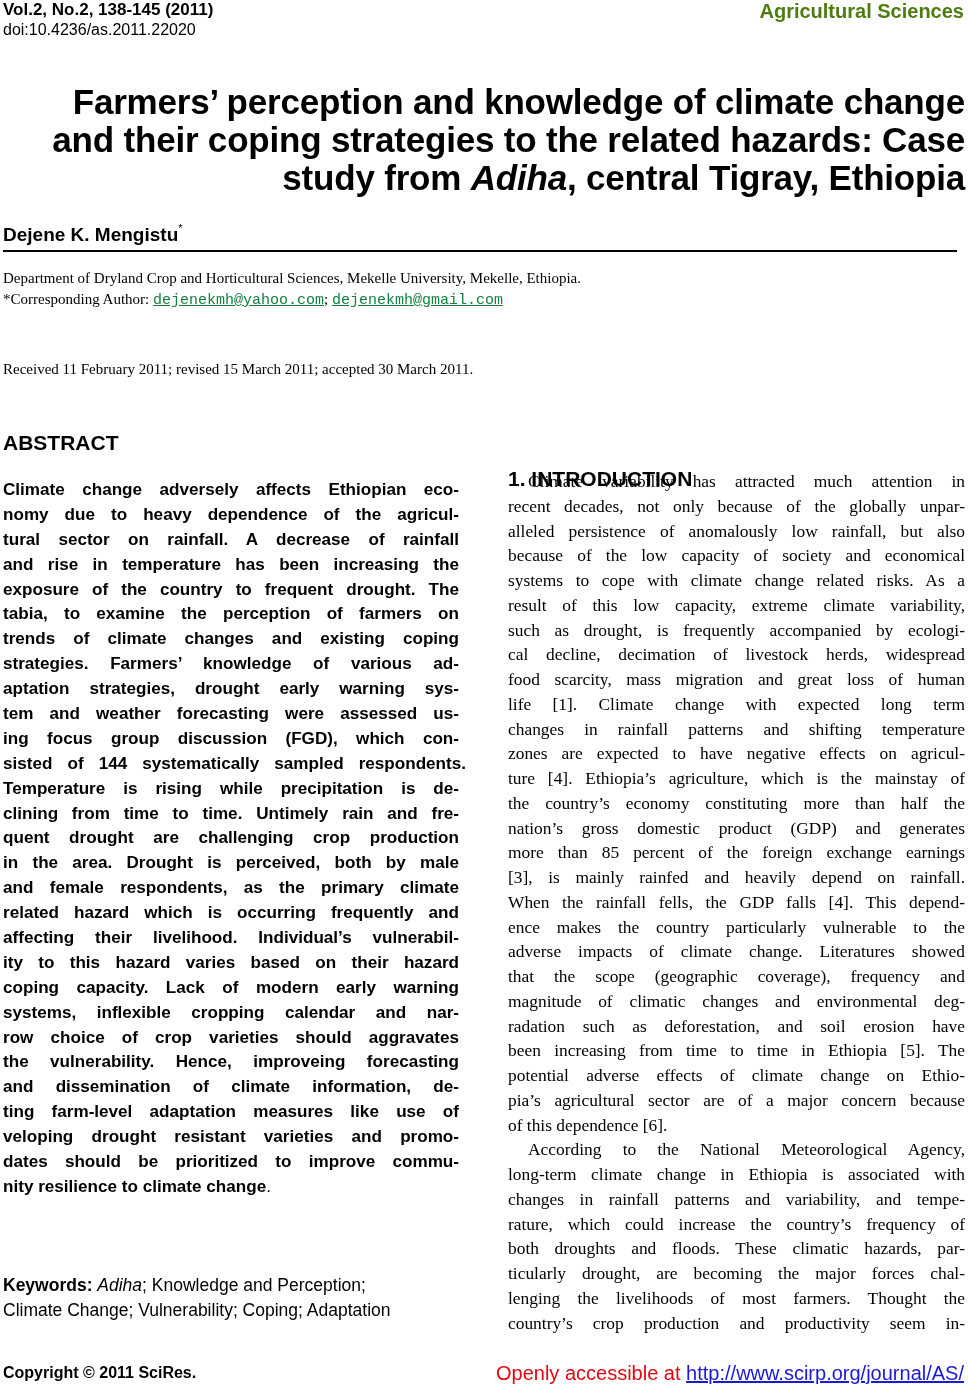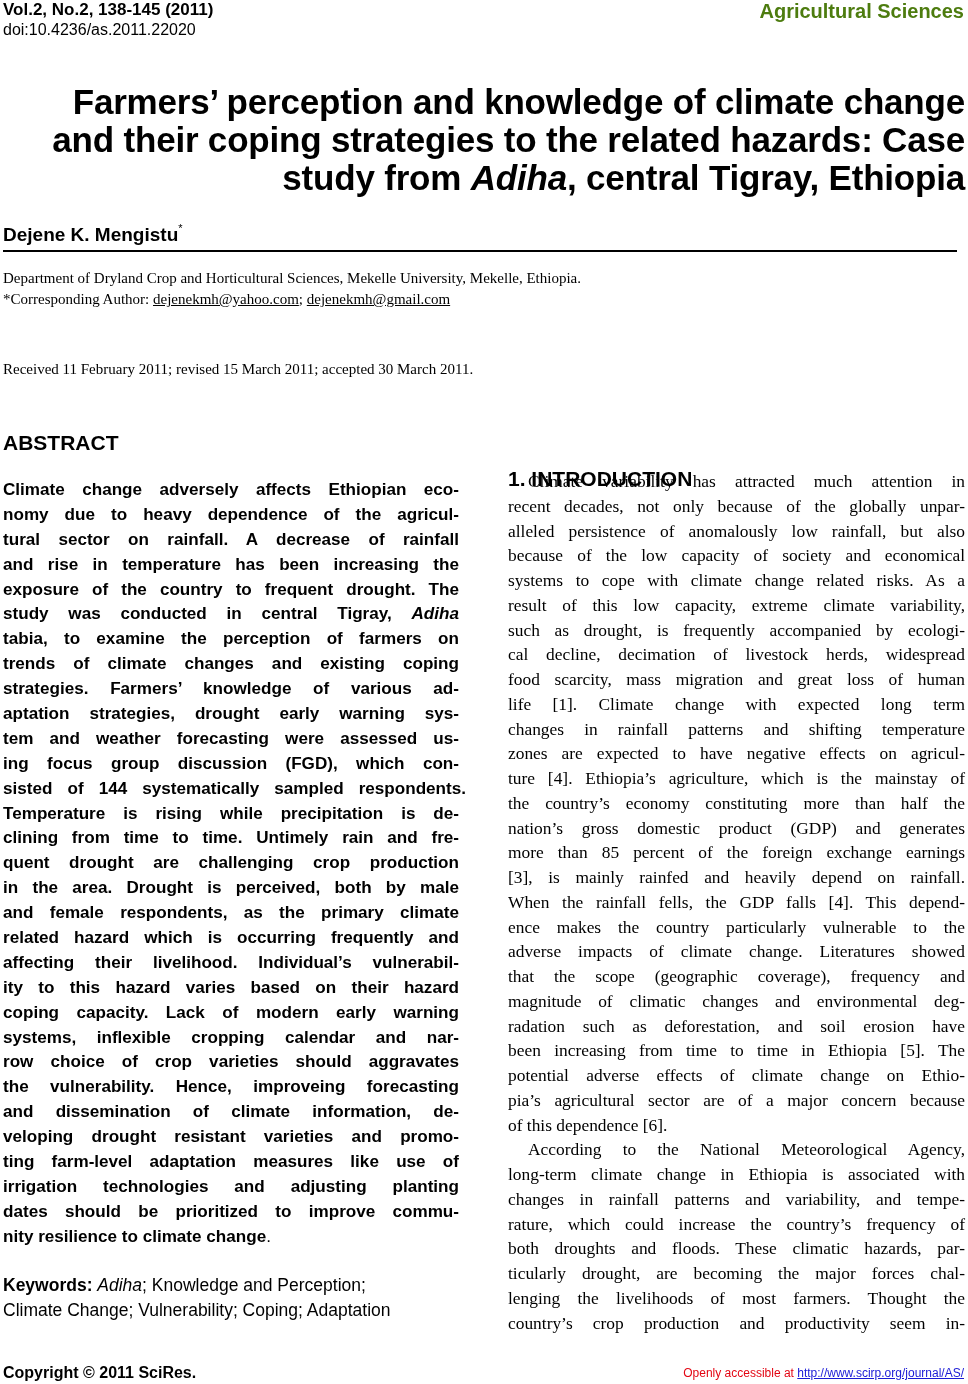--- a/index.html
+++ b/index.html
@@ -14,38 +14,38 @@
 
   #title { left: 3px; top: 83px; width: 962px; font-size: 35px; font-weight: bold; line-height: 38px; letter-spacing: -0.2px; }
   #title .tl { display: block; white-space: nowrap; }
 
   #author { left: 3px; top: 223px; font-size: 19px; font-weight: bold; line-height: 24px; }
   #author sup { font-size: 11px; font-weight: normal; vertical-align: 9px; line-height: 0; }
   #author-rule { left: 3px; top: 250px; width: 954px; height: 2px; background: #000; }
 
   #affil { left: 3px; top: 268px; font-size: 15px; line-height: 21px; }
   #corresp { left: 3px; top: 289px; font-size: 15px; line-height: 21px; }
-  a.link { color: #000000; text-decoration: underline; }
+  a.link { color: #15803d; text-decoration: underline; font-family: Liberation Mono, monospace; }
   #received { left: 3px; top: 359px; font-size: 15px; line-height: 21px; }
 
   #abstract-heading { left: 3px; top: 430px; font-size: 21px; font-weight: bold; line-height: 26px; }
   #abstract-body { left: 3px; top: 478px; width: 456px; font-size: 17.1px; font-weight: bold; line-height: 24.9px; }
   .jl { display: block; text-align: justify; text-align-last: justify; white-space: nowrap; height: 24.9px; }
   .jl.last { text-align-last: left; }
   .jl.wide { width: 463px; }
 
   #keywords { left: 3px; top: 1273px; width: 470px; font-size: 17.5px; line-height: 24.5px; }
 
   #intro-heading { left: 508px; top: 430px; font-size: 21px; font-weight: bold; line-height: 26px; margin-top: 36px; }
   #intro-body { left: 508px; top: 469px; width: 457px; font-size: 17.4px; line-height: 24.75px; }
   #intro-body .jl { height: 24.75px; }
   .indent { padding-left: 20px; box-sizing: border-box; }
 
   #copyright { left: 3px; top: 1362px; font-size: 16px; font-weight: bold; line-height: 22px; }
-  #open-access { right: 4px; top: 1362px; font-size: 12px; line-height: 22px; color: #e30613; }
+  #open-access { right: 4px; top: 1362px; font-size: 20px; line-height: 22px; color: #e30613; }
   #open-access a { color: #1a1ad6; text-decoration: underline; }
 </style>
 </head>
 <body>
 
 <div id="journal-vol" class="abs sans">Vol.2, No.2, 138-145 (2011)</div>
 <div id="journal-doi" class="abs sans">doi:10.4236/as.2011.22020</div>
 <div id="journal-name" class="abs sans">Agricultural Sciences</div>
 
 <h1 id="title" class="abs sans" style="margin:0;text-align:right;">
@@ -62,44 +62,42 @@
 
 <div id="received" class="abs serif">Received 11 February 2011; revised 15 March 2011; accepted 30 March 2011.</div>
 
 <div id="abstract-heading" class="abs sans">ABSTRACT</div>
 <div id="abstract-body" class="abs sans">
     <span class="jl">Climate change adversely affects Ethiopian eco-</span>
     <span class="jl">nomy due to heavy dependence of the agricul-</span>
     <span class="jl">tural sector on rainfall. A decrease of rainfall</span>
     <span class="jl">and rise in temperature has been increasing the</span>
     <span class="jl">exposure of the country to frequent drought. The</span>
-    <span class="jl">study was conducted in central Tigray, <i>Adiha</i></span>
     <span class="jl">tabia, to examine the perception of farmers on</span>
     <span class="jl">trends of climate changes and existing coping</span>
     <span class="jl">strategies. Farmers’ knowledge of various ad-</span>
     <span class="jl">aptation strategies, drought early warning sys-</span>
     <span class="jl">tem and weather forecasting were assessed us-</span>
     <span class="jl">ing focus group discussion (FGD), which con-</span>
     <span class="jl wide">sisted of 144 systematically sampled respondents.</span>
     <span class="jl">Temperature is rising while precipitation is de-</span>
     <span class="jl">clining from time to time. Untimely rain and fre-</span>
     <span class="jl">quent drought are challenging crop production</span>
     <span class="jl">in the area. Drought is perceived, both by male</span>
     <span class="jl">and female respondents, as the primary climate</span>
     <span class="jl">related hazard which is occurring frequently and</span>
     <span class="jl">affecting their livelihood. Individual’s vulnerabil-</span>
     <span class="jl">ity to this hazard varies based on their hazard</span>
     <span class="jl">coping capacity. Lack of modern early warning</span>
     <span class="jl">systems, inflexible cropping calendar and nar-</span>
     <span class="jl">row choice of crop varieties should aggravates</span>
     <span class="jl">the vulnerability. Hence, improveing forecasting</span>
     <span class="jl">and dissemination of climate information, de-</span>
+    <span class="jl">ting farm-level adaptation measures like use of</span>
     <span class="jl">veloping drought resistant varieties and promo-</span>
-    <span class="jl">ting farm-level adaptation measures like use of</span>
-    <span class="jl">irrigation technologies and adjusting planting</span>
     <span class="jl">dates should be prioritized to improve commu-</span>
     <span class="jl last">nity resilience to climate change<span style="font-weight: normal;">.</span></span>
   </div>
 
 <div id="keywords" class="abs sans">
   <div><b>Keywords: </b><i>Adiha</i><span>; Knowledge and Perception;</span></div>
   <div>Climate Change; Vulnerability; Coping; Adaptation</div>
 </div>
 
 <div id="intro-heading" class="abs sans">1. INTRODUCTION</div>

